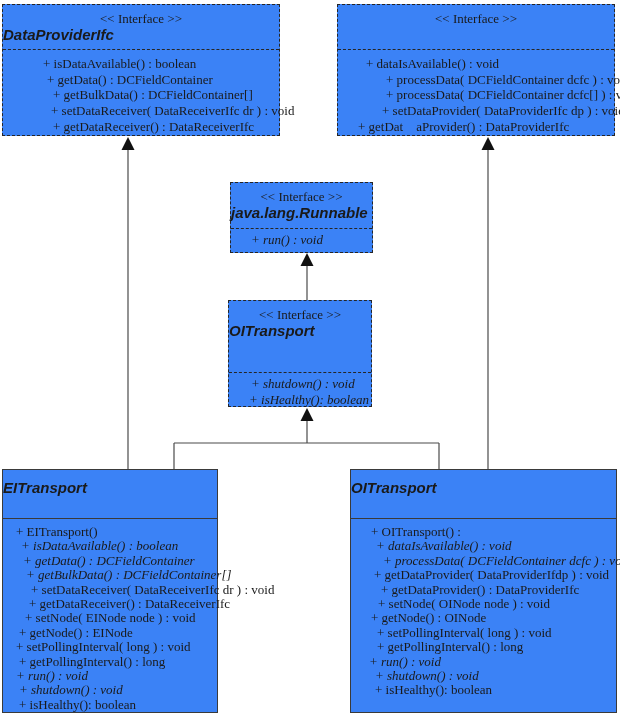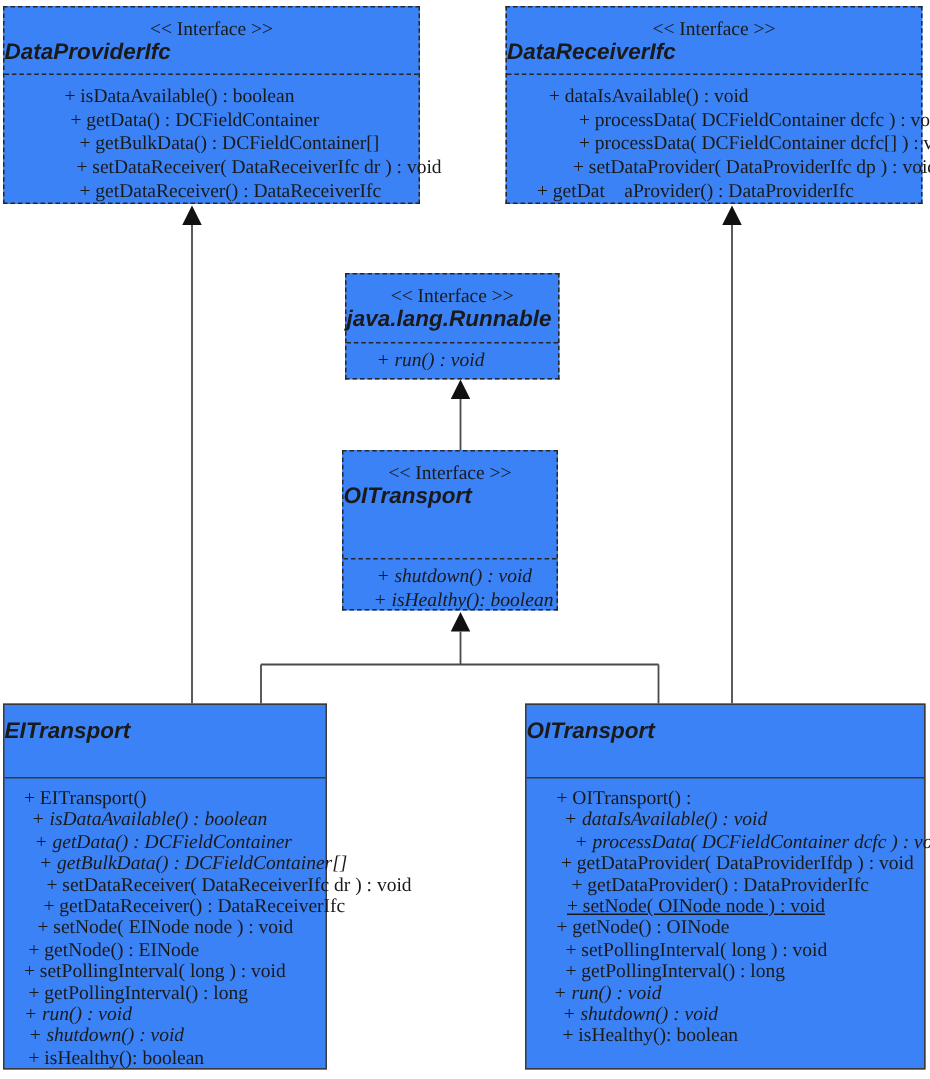--- a/index.html
+++ b/index.html
@@ -102,21 +102,20 @@
         <div class="m" style="padding-left: 44px;">+ getData() : DCFieldContainer</div>
         <div class="m" style="padding-left: 50px;">+ getBulkData() : DCFieldContainer[]</div>
         <div class="m" style="padding-left: 48px;">+ setDataReceiver( DataReceiverIfc dr ) : void</div>
         <div class="m" style="padding-left: 50px;">+ getDataReceiver() : DataReceiverIfc</div>
       </div>
   </div>
 
   <div class="uml-box dashed" style="left:337px; top:4px; width:278px; height:132px;">
     <div class="uml-head" style="height:44px;">
       <div class="stereotype">&lt;&lt; Interface &gt;&gt;</div>
-      <div class="uml-name">DataReceiverIfc</div>
     </div>
     <div class="uml-methods lh16" style="height:87px;">
         <div class="m" style="padding-left: 28px;">+ dataIsAvailable() : void</div>
         <div class="m" style="padding-left: 48px;">+ processData( DCFieldContainer dcfc ) : void</div>
         <div class="m" style="padding-left: 48px;">+ processData( DCFieldContainer dcfc[] ) : void</div>
         <div class="m" style="padding-left: 44px;">+ setDataProvider( DataProviderIfc dp ) : void</div>
         <div class="m" style="padding-left: 20px;">+ getDat    aProvider() : DataProviderIfc</div>
       </div>
   </div>
 
@@ -165,21 +164,21 @@
   <div class="uml-box solid" style="left:350px; top:469px; width:267px; height:244px;">
     <div class="uml-head" style="height:48px;">
       <div class="uml-name class-name-only">OITransport</div>
     </div>
     <div class="uml-methods lh14" style="height:194px;">
         <div class="m" style="padding-left: 20px;">+ OITransport() :</div>
         <div class="m it" style="padding-left: 25px;">+ dataIsAvailable() : void</div>
         <div class="m it" style="padding-left: 32px;">+ processData( DCFieldContainer dcfc ) : void</div>
         <div class="m" style="padding-left: 23px;">+ getDataProvider( DataProviderIfdp ) : void</div>
         <div class="m" style="padding-left: 30px;">+ getDataProvider() : DataProviderIfc</div>
-        <div class="m" style="padding-left: 27px; text-decoration: underline;">+ setNode( OINode node ) : void</div>
+        <div class="m" style="padding-left: 27px;">+ setNode( OINode node ) : void</div>
         <div class="m" style="padding-left: 20px;">+ getNode() : OINode</div>
         <div class="m" style="padding-left: 26px;">+ setPollingInterval( long ) : void</div>
         <div class="m" style="padding-left: 26px;">+ getPollingInterval() : long</div>
         <div class="m it" style="padding-left: 18px;">+ run() : void</div>
         <div class="m it" style="padding-left: 24px;">+ shutdown() : void</div>
         <div class="m" style="padding-left: 24px;">+ isHealthy(): boolean</div>
       </div>
   </div>
 
 </div>

